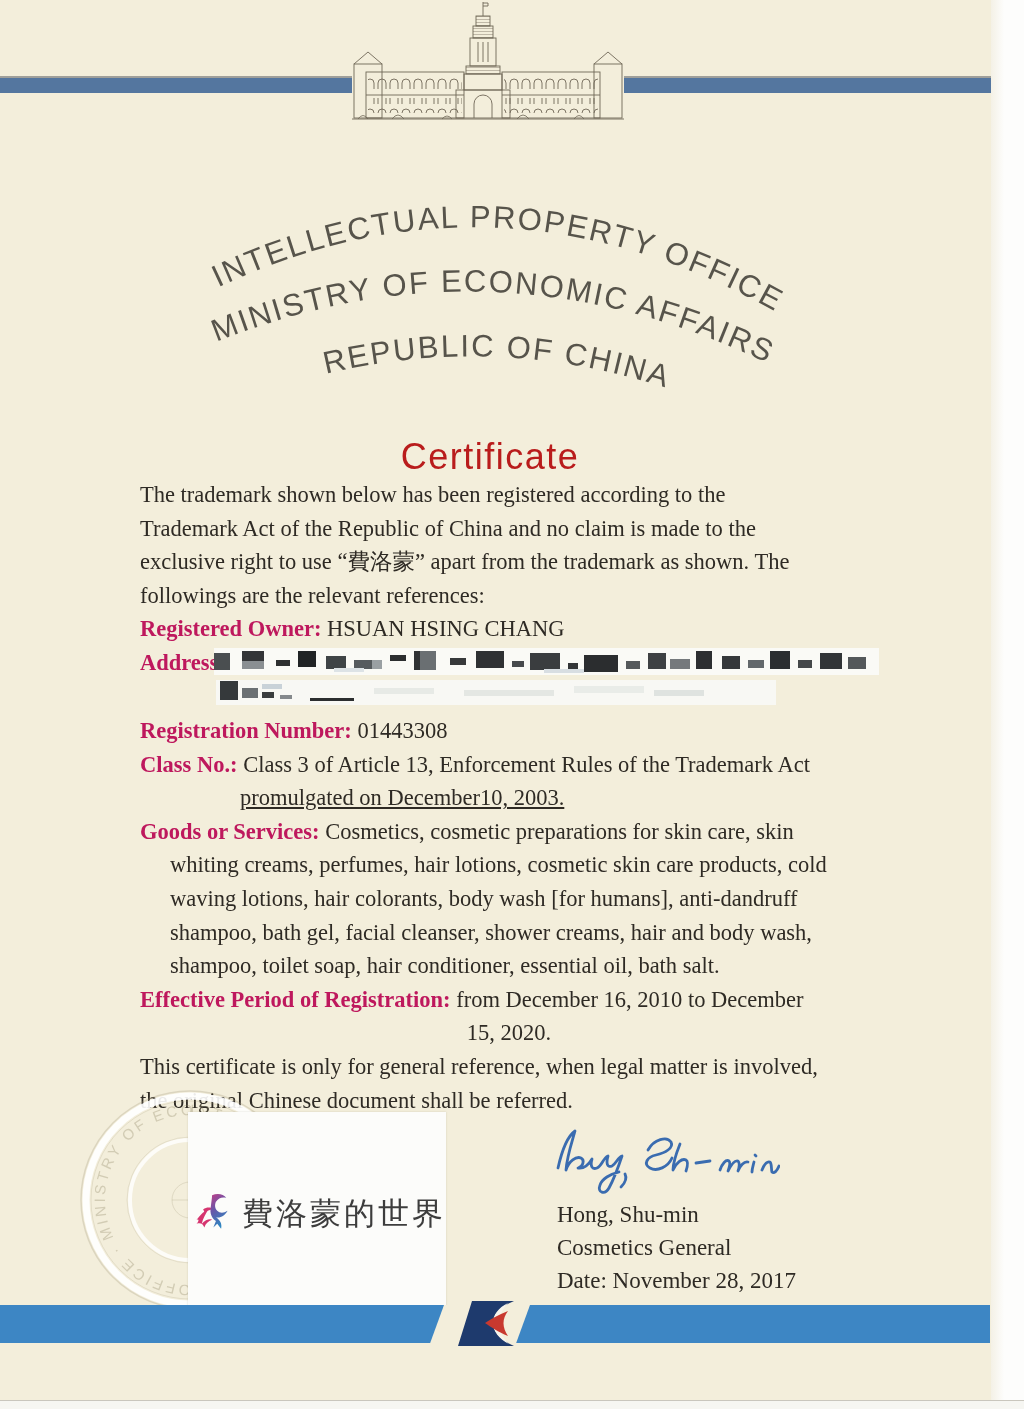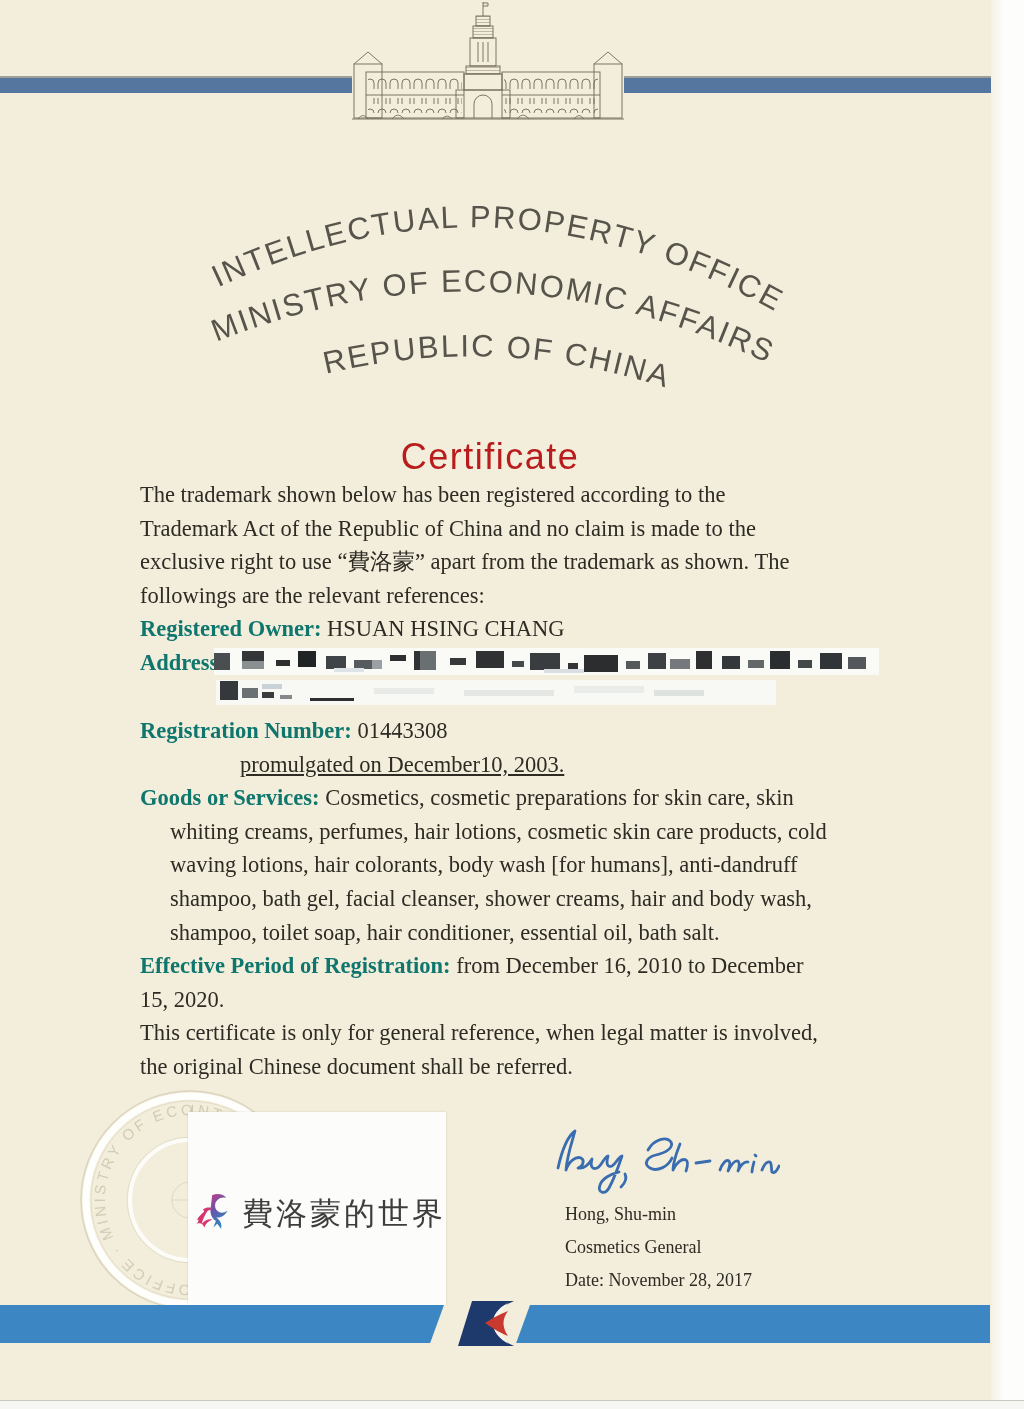--- a/index.html
+++ b/index.html
@@ -20,35 +20,35 @@
   .arc-svg text{fill:#57544b;font-family:"Liberation Sans",sans-serif;font-size:31px;letter-spacing:2px;}
   
   .title{position:absolute;left:0;top:436px;width:980px;text-align:center;
          font-family:"Liberation Sans",sans-serif;font-size:36px;font-weight:400;
          letter-spacing:1.5px;color:#b91c1c;}
   
   .body{position:absolute;left:140px;top:478px;width:738px;
         font-size:22.5px;line-height:33.6px;color:#2e2a24;}
   .body p{margin:0;}
   .prewrap{white-space:pre-line;margin-left:30px;}
-  b{color:#0f766e;}
+  b{color:#be185d;}
   .indent2{padding-left:100px;text-decoration:underline;}
-  .centerline{text-align:left;}
+  .centerline{text-align:center;}
   .addr-row{position:relative;height:68px;}
   .addr-redaction{position:absolute;left:74px;top:2px;}
   
   .seal{position:absolute;left:72px;top:1082px;}
   
   .sticker{position:absolute;left:188px;top:1112px;width:258px;height:204px;background:#fcfcfa;
            box-shadow:0 0 2px rgba(120,115,95,.25);display:flex;align-items:center;}
   .brand-text{font-family:"Liberation Sans","DejaVu Sans",sans-serif;font-size:31px;color:#3d3d3d;
               letter-spacing:3px;font-weight:500;white-space:nowrap;}
   
   .sig-svg{position:absolute;left:550px;top:1122px;}
-  .sig-block{position:absolute;left:557px;top:1198px;font-size:18px;line-height:33px;color:#2e2a24;margin-left:8px;}
+  .sig-block{position:absolute;left:557px;top:1198px;font-size:23px;line-height:33px;color:#2e2a24;}
   .sig-block div{margin:0;}
   
   .edge-right{position:absolute;right:0;top:0;width:33px;height:100%;
               background:linear-gradient(to right,#f4f1e6,#fdfdfc 40%);}
   .edge-bottom{position:absolute;left:0;bottom:0;width:100%;height:8px;background:#f6f6f2;
                border-top:1px solid #c9c6bd;}
 </style>
 </head>
 <body>
 
@@ -169,20 +169,21 @@
           <rect x="160" y="40" width="60" height="6" fill="#e7eae6"></rect>
           <rect x="250" y="42" width="90" height="6" fill="#e4e7e3"></rect>
           <rect x="360" y="38" width="70" height="7" fill="#e9ece8"></rect>
           <rect x="440" y="42" width="50" height="6" fill="#dfe3e0"></rect>
         </g>
       </svg>
     </div>
 
     <p><b>Registration Number:</b> <span>01443308</span></p>
 
+    <p><b>Class No.:</b> <span>Class 3 of Article 13, Enforcement Rules of the Trademark Act</span></p>
     <div class="indent2">promulgated on December10, 2003.</div>
 
     <p><b>Goods or Services:</b> <span>Cosmetics, cosmetic preparations for skin care, skin</span></p>
     <div class="prewrap">whiting creams, perfumes, hair lotions, cosmetic skin care products, cold
 waving lotions, hair colorants, body wash [for humans], anti-dandruff
 shampoo, bath gel, facial cleanser, shower creams, hair and body wash,
 shampoo, toilet soap, hair conditioner, essential oil, bath salt.</div>
 
     <p><b>Effective Period of Registration:</b> <span>from December 16, 2010 to December</span></p>
     <div class="centerline">15, 2020.</div>

